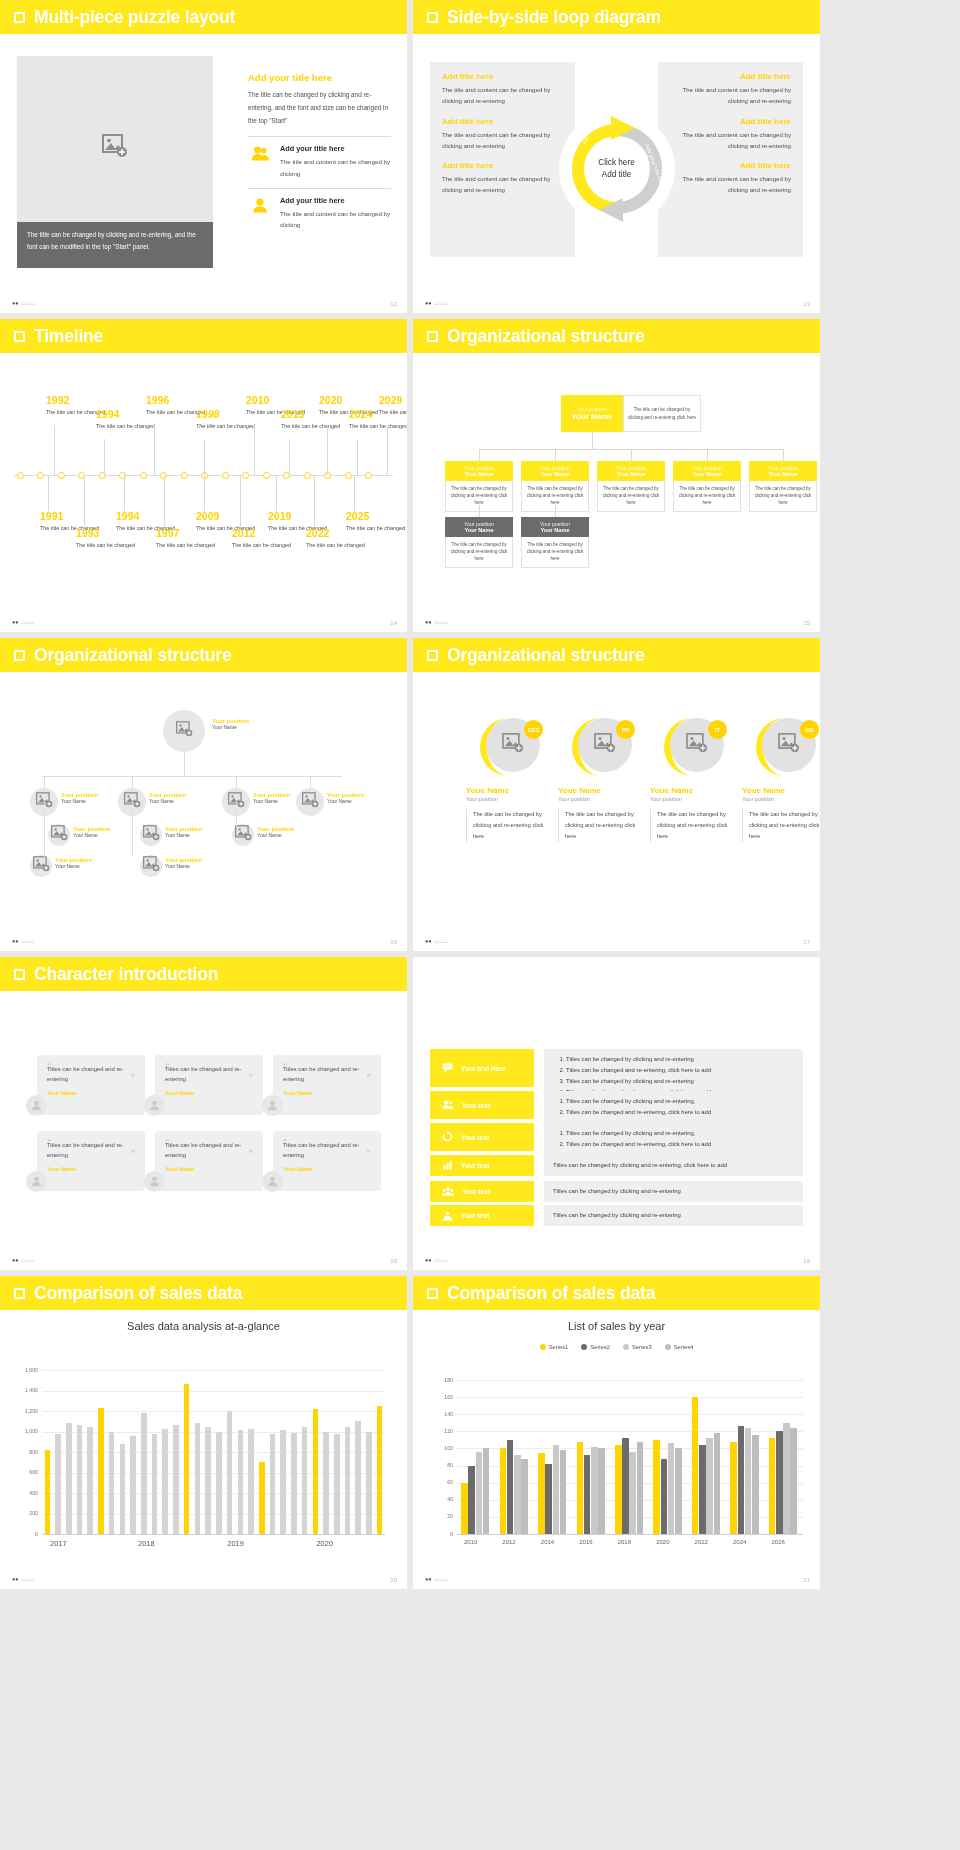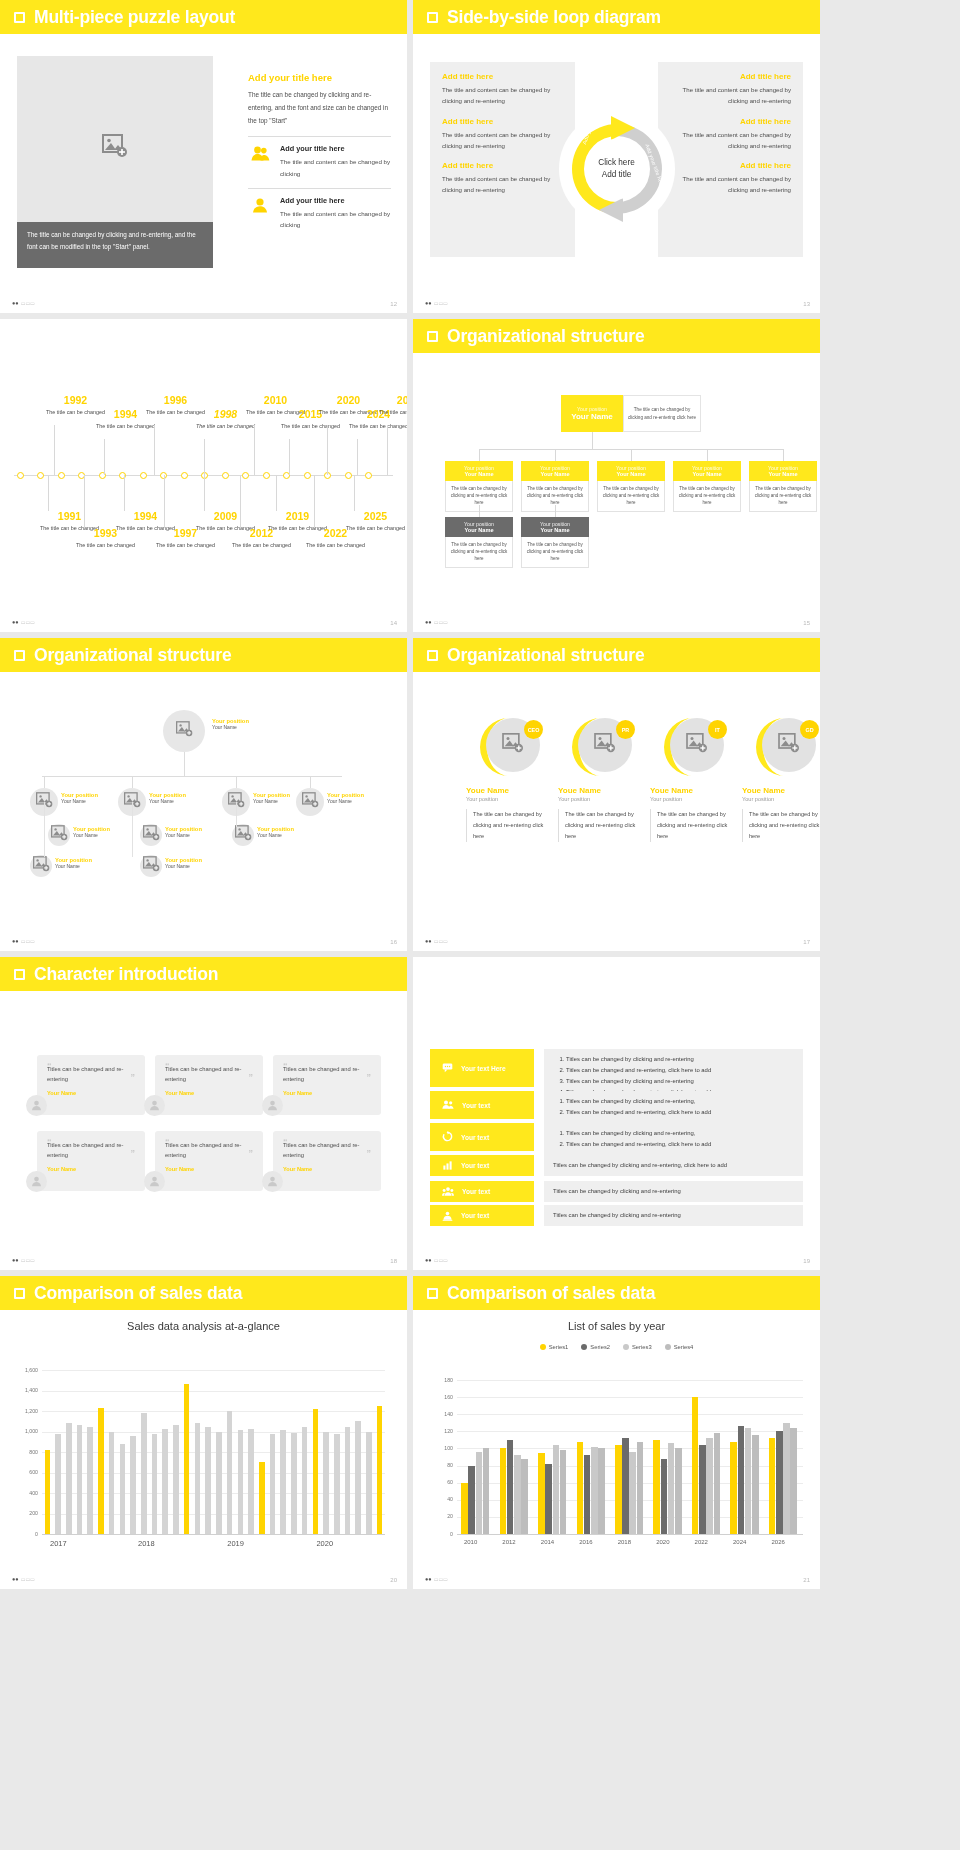--- a/index.html
+++ b/index.html
@@ -235,21 +235,25 @@
     <div class="s2-lbl" style="left:237px; top:143px; transform:rotate(70deg); transform-origin:left top;">Add your title here</div>
 
     <div class="logo">
         <span class="lg1">●●</span>
         <span class="lg2">▭▭▭</span>
       </div>
     <div class="pgnum">13</div>
   </div>
 
   <div class="slide">
-    <div id="tl-canvas" style="position:absolute; left:0; right:0; top:34px; bottom:0;text-align:center;">
+    <div class="hdr">
+      <span class="sq"></span>
+      <span class="ttl">Timeline</span>
+    </div>
+    <div id="tl-canvas" style="position:absolute; left:0; right:0; top:34px; bottom:0;">
         <div style="position:absolute;left:14px;right:14px;top:122px;height:1px;background:#dadada;"></div>
         <div class="tl-dot" style="left:16.5px;top:118.5px;"></div>
         <div class="tl-dot" style="left:37px;top:118.5px;"></div>
         <div class="tl-dot" style="left:57.5px;top:118.5px;"></div>
         <div class="tl-dot" style="left:78px;top:118.5px;"></div>
         <div class="tl-dot" style="left:98.5px;top:118.5px;"></div>
         <div class="tl-dot" style="left:119px;top:118.5px;"></div>
         <div class="tl-dot" style="left:139.5px;top:118.5px;"></div>
         <div class="tl-dot" style="left:160px;top:118.5px;"></div>
         <div class="tl-dot" style="left:180.5px;top:118.5px;"></div>

